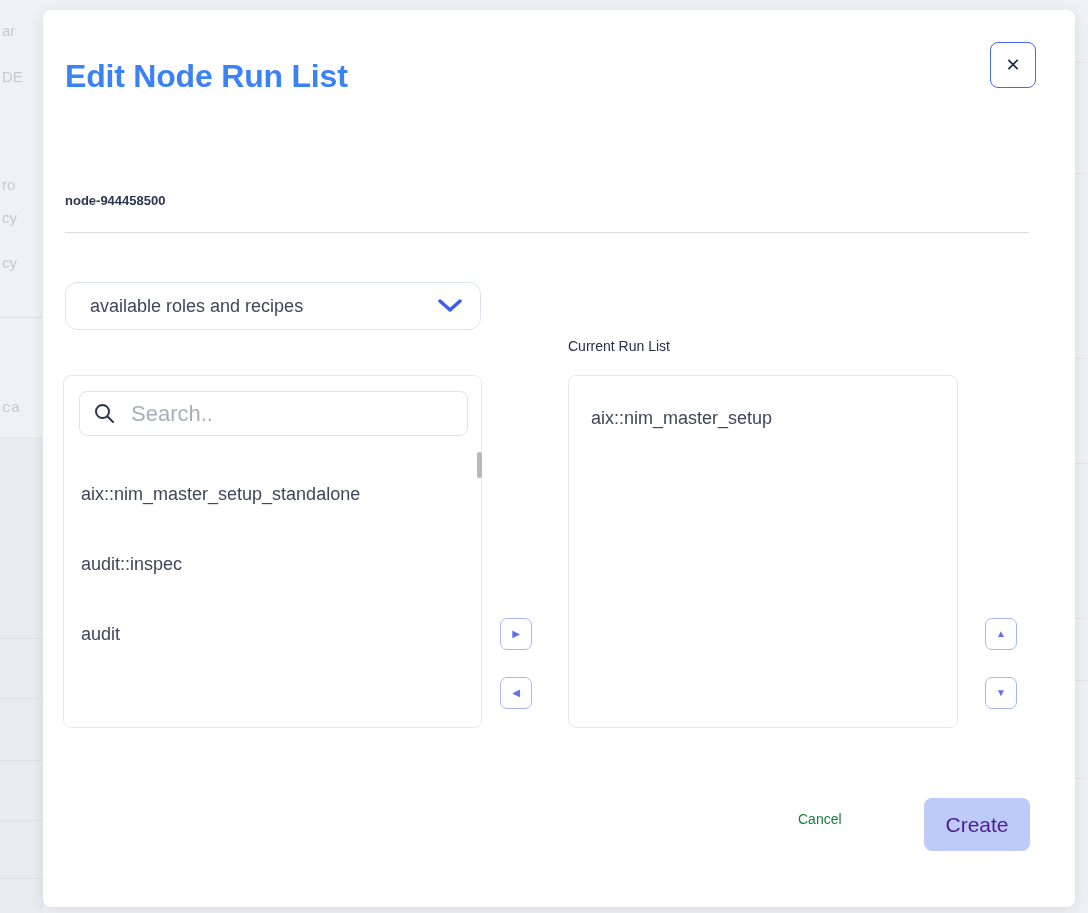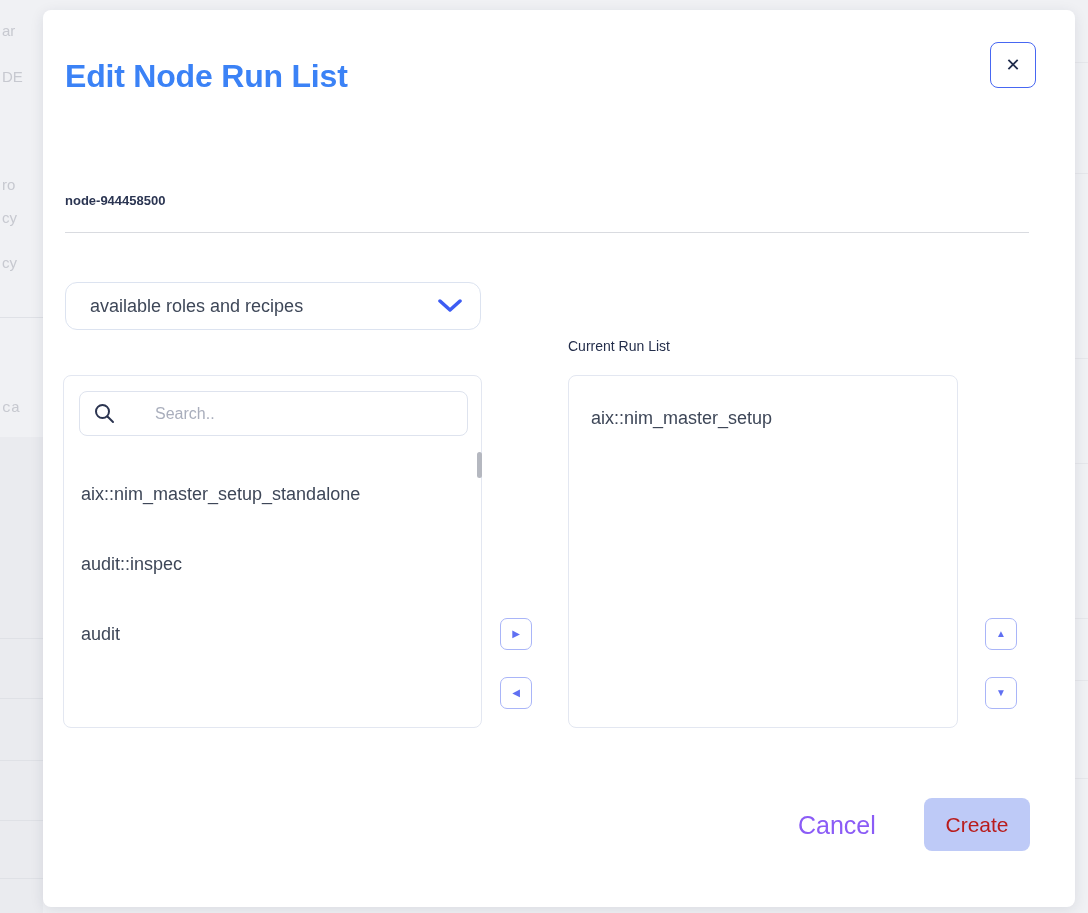--- a/index.html
+++ b/index.html
@@ -55,21 +55,21 @@
   .right-panel { left:525px; width:390px; height:353px; }
 
   .search-box {
     position:absolute; left:15px; top:15px; width:389px; height:45px;
     border:1px solid #dee3ee; border-radius:8px;
     display:flex; align-items:center; padding:0 14px; box-sizing:border-box;
   }
   .search-box svg { flex:0 0 auto; margin-right:14px; }
   .search-box input {
     border:none; outline:none; flex:1; min-width:0;
-    font-size:16px; color:#3e4758; background:transparent; font-family:inherit;margin-left:24px;
+    font-size:22px; color:#3e4758; background:transparent; font-family:inherit;
   }
   .search-box input::placeholder { color:#a9aebc; }
 
   .item-list { position:absolute; left:0; top:83px; right:6px; margin:0; padding:0; list-style:none;text-align:center; }
   .list-item {
     height:70px; display:flex; align-items:center; padding-left:17px;
     font-size:18px; color:#3e4758; cursor:pointer;
   }
   .scroll-thumb {
     position:absolute; left:413px; top:76px; width:5px; height:26px;
@@ -86,25 +86,25 @@
     color:#6070f2; font-size:10px; line-height:1; cursor:pointer; padding:0;
     font-family:inherit;
   }
   .btn-move-right { left:457px; top:608px; }
   .btn-move-left  { left:457px; top:667px; }
   .btn-move-up    { left:942px; top:608px; }
   .btn-move-down  { left:942px; top:667px; }
 
   .cancel-link {
     position:absolute; left:755px; top:801px;
-    font-size:25px; color:#8b5cf6; cursor:pointer; text-decoration:none;
+    font-size:14px; color:#15803d; cursor:pointer; text-decoration:none;
   }
   .create-btn {
     position:absolute; left:881px; top:788px; width:106px; height:53px;
-    background:#becaf7; color:#b91c1c; border:none; border-radius:8px;
+    background:#becaf7; color:#4c1d95; border:none; border-radius:8px;
     font-size:21px; font-family:inherit;
   }
 </style>
 </head>
 <body>
 
 <div class="page">
 
   <div>
 

